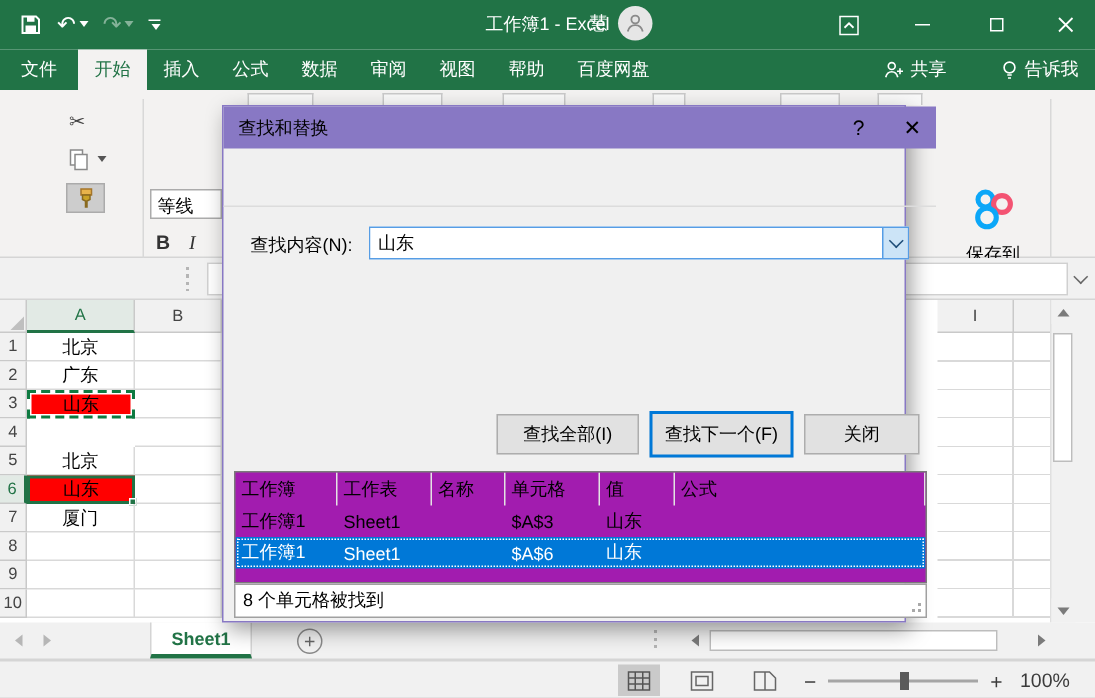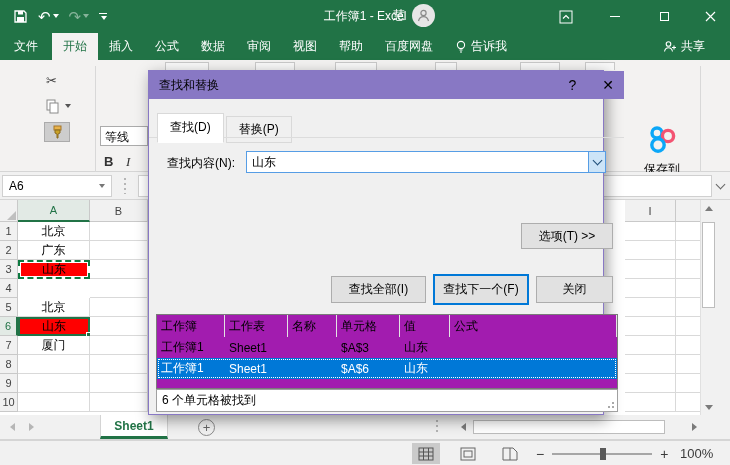--- a/index.html
+++ b/index.html
@@ -205,38 +205,38 @@
   <div class="abs ribbontabs">
     <div class="rtab file">文件</div>
     <div class="rtab active">开始</div>
     <div class="rtab">插入</div>
     <div class="rtab">公式</div>
     <div class="rtab">数据</div>
     <div class="rtab">审阅</div>
     <div class="rtab">视图</div>
     <div class="rtab">帮助</div>
     <div class="rtab">百度网盘</div>
-    <div class="rtab">
-      <span class="bulb">
-        <svg width="12" height="14" viewBox="0 0 12 14">
-            <circle cx="6" cy="5" r="3.6" fill="none" stroke="#fff" stroke-width="1.1"></circle>
-            <path d="M4.5 10h3 M5 12h2" stroke="#fff" stroke-width="1.1"></path>
-          </svg>
-      </span>
-      <span>告诉我</span>
-    </div>
     <div class="rtab share">
       <span>
         <svg width="14" height="13" viewBox="0 0 14 13">
             <circle cx="5.5" cy="4" r="2.3" fill="none" stroke="#fff" stroke-width="1.1"></circle>
             <path d="M1.5 11.5c.6-2.6 2.2-3.7 4-3.7s3.4 1.1 4 3.7" fill="none" stroke="#fff" stroke-width="1.1"></path>
             <path d="M11 5.5v4 M9 7.5h4" stroke="#fff" stroke-width="1.1"></path>
           </svg>
       </span>
       <span>共享</span>
+    </div>
+    <div class="rtab">
+      <span class="bulb">
+        <svg width="12" height="14" viewBox="0 0 12 14">
+            <circle cx="6" cy="5" r="3.6" fill="none" stroke="#fff" stroke-width="1.1"></circle>
+            <path d="M4.5 10h3 M5 12h2" stroke="#fff" stroke-width="1.1"></path>
+          </svg>
+      </span>
+      <span>告诉我</span>
     </div>
   </div>
 
   <div class="abs ribbon">
 
     <div class="abs clip-icons">
       <span class="mini-btn">
           <span style="font-size:13px;color:#444">✂</span>
         </span>
       <span class="mini-btn">
@@ -286,24 +286,20 @@
       </div>
     </div>
     <div class="abs" style="left:625px; top:150px; width:74px; text-align:center;"><span class="grp-label">保存</span></div>
     <div class="abs vsep" style="left:700px; top:6px; height:154px;"></div>
     <div class="abs collapse-btn">
         <span class="chev-up"></span>
       </div>
   </div>
 
   <div class="abs formularow">
-    <div class="abs namebox">
-      <span>A6</span>
-      <span class="caret"></span>
-    </div>
     <div class="abs dotsep"></div>
     <div class="abs fbar"></div>
     <div class="abs fx-expand">
         <span class="chev-dn"></span>
       </div>
   </div>
 
   <div class="abs sheet">
     <div class="abs corner"></div>
     <div class="abs colhdr colA">A</div>
@@ -414,35 +410,30 @@
   </div>
 
   <div class="abs dialog">
     <div class="abs dlg-title">
       <span>查找和替换</span>
       <span class="btns">
         <span>?</span>
         <span>✕</span>
       </span>
     </div>
-    <div class="abs dtabs">
-      <span class="dtab active">查找(D)</span>
-      <span class="dtab">替换(P)</span>
-    </div>
     <div class="abs tabline"></div>
 
     <span class="abs find-label">查找内容(N):</span>
     <div class="abs find-combo">
       <input class="find-input" value="山东" style="">
       <span class="dd-btn">
           <span class="chev-dn"></span>
         </span>
     </div>
 
-    <div class="abs btn btn-options">选项(T) &gt;&gt;</div>
     <div class="abs btn btn-findall">查找全部(I)</div>
     <div class="abs btn btn-findnext">查找下一个(F)</div>
     <div class="abs btn btn-close">关闭</div>
 
     <div class="abs rlist">
       <div class="rrow rhead">
         <span class="rc c0">工作簿</span>
         <span class="rc c1">工作表</span>
         <span class="rc c2">名称</span>
         <span class="rc c3">单元格</span>
@@ -460,18 +451,18 @@
       <div class="rrow sel">
         <span class="rc c0">工作簿1</span>
         <span class="rc c1">Sheet1</span>
         <span class="rc c2"></span>
         <span class="rc c3">$A$6</span>
         <span class="rc c4">山东</span>
         <span class="rc c5"></span>
       </div>
     </div>
     <div class="abs rstatus">
-      <span>6 个单元格被找到</span>
+      <span>8 个单元格被找到</span>
       <span class="grip"></span>
     </div>
   </div>
 
 </div>
 
 </body></html>

